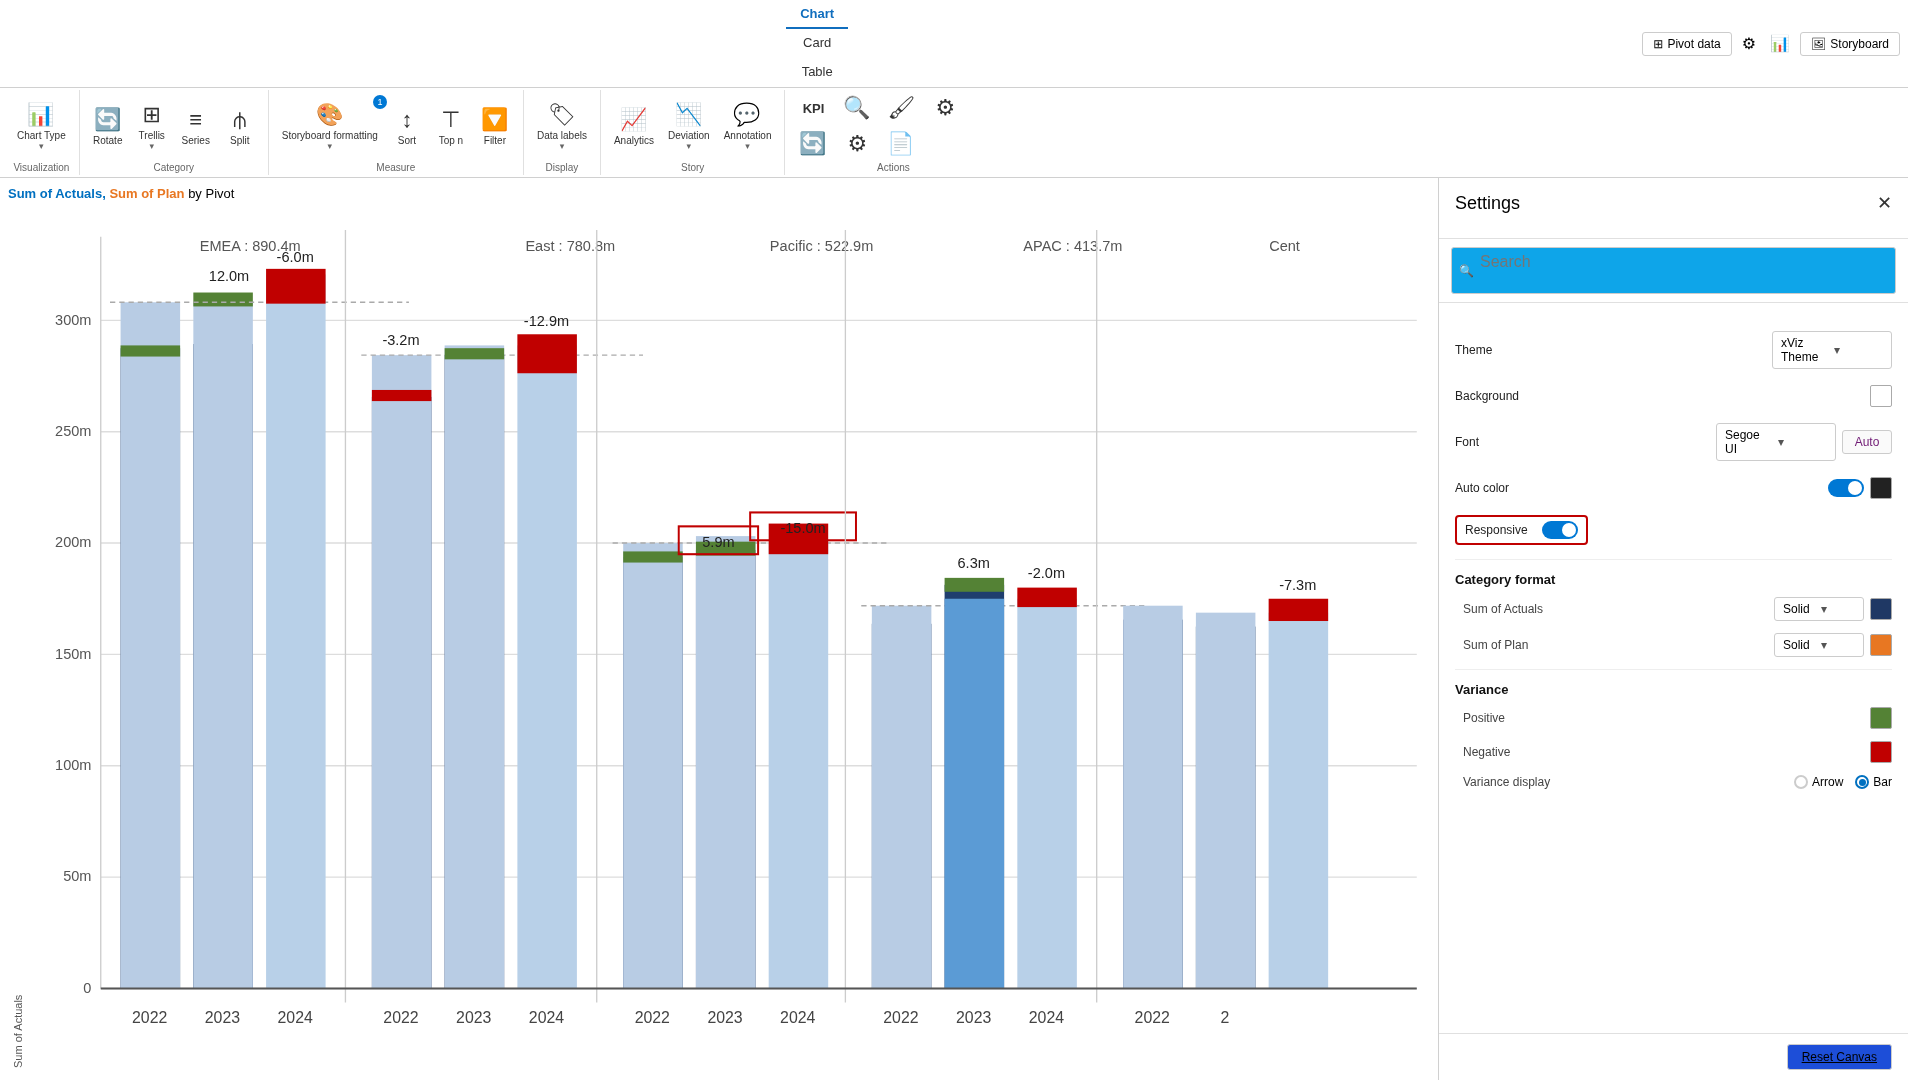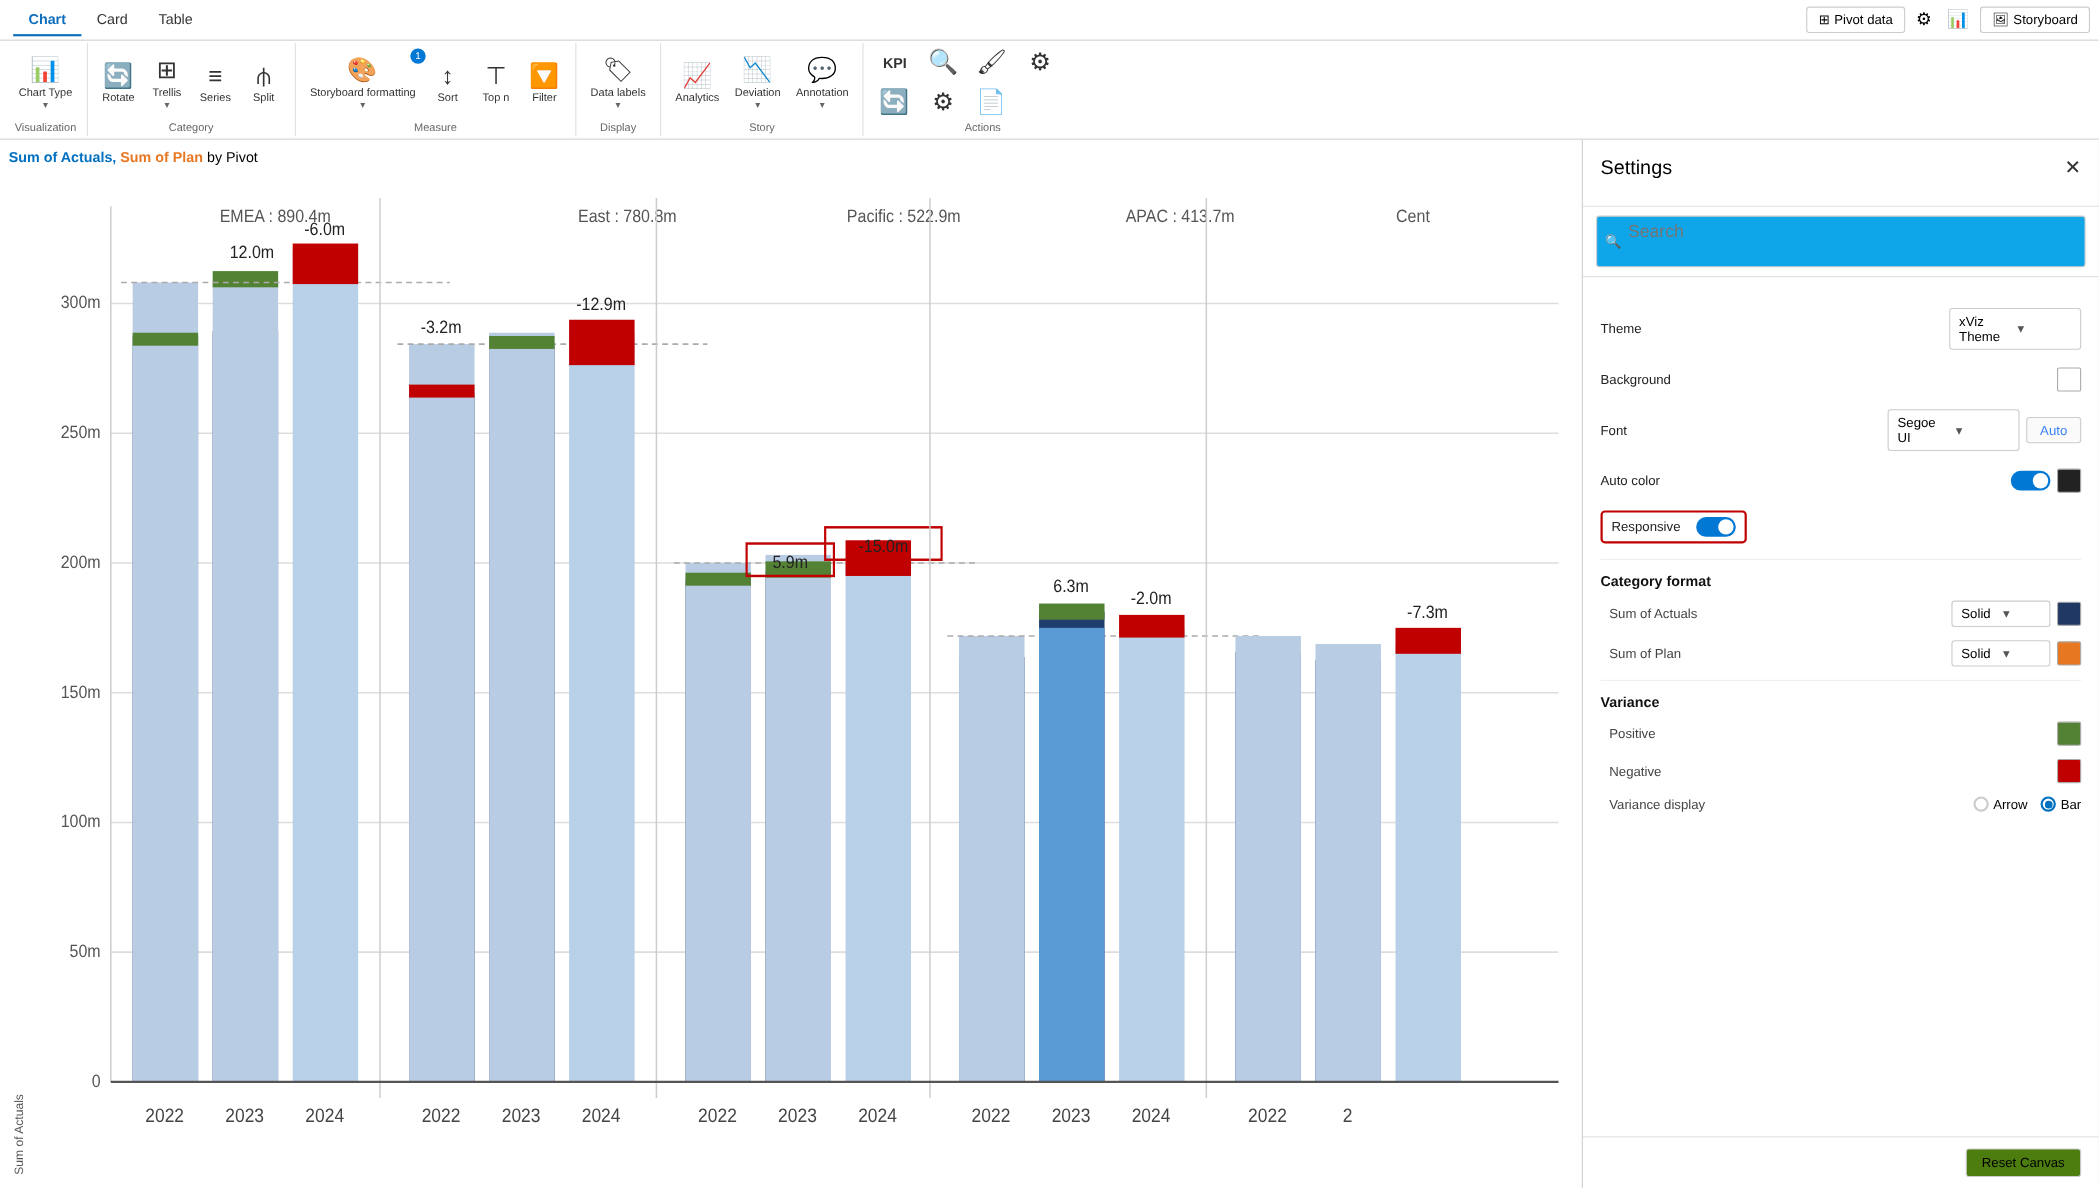--- a/index.html
+++ b/index.html
@@ -1,20 +1,20 @@
 <!DOCTYPE html>
 <html><head>
   <meta charset="utf-8">
   <style>
     * { box-sizing: border-box; margin: 0; padding: 0; }
     body { font-family: 'Segoe UI', sans-serif; font-size: 12px; background: #f3f3f3; display: flex; flex-direction: column; height: 1080px; width: 1908px; overflow: hidden; }
 
     
     .ribbon { background: #fff; border-bottom: 1px solid #d0d0d0; display: flex; flex-direction: column; }
-    .ribbon-tabs { display: flex; align-items: center; border-bottom: 1px solid #e0e0e0; padding: 0 12px; background: #fff; }
+    .ribbon-tabs { display: flex; align-items: center; border-bottom: 1px solid #e0e0e0; padding: 0 2px; background: #fff; flex-direction: column; }
     .ribbon-tab { padding: 6px 14px; font-size: 13px; cursor: pointer; border-bottom: 2px solid transparent; }
     .ribbon-tab.active { color: #106ebe; border-bottom: 2px solid #106ebe; font-weight: 600; }
     .ribbon-tab:not(.active) { color: #333; }
     .pivot-btn, .story-btn { display: flex; align-items: center; gap: 4px; padding: 4px 10px; border: 1px solid #ccc; border-radius: 3px; background: #fff; cursor: pointer; font-size: 12px; }
 
     .ribbon-content { display: flex; align-items: stretch; padding: 2px 4px; min-height: 80px; }
     .ribbon-group { display: flex; flex-direction: column; align-items: center; border-right: 1px solid #e0e0e0; padding: 2px 8px; min-width: 60px; }
     .ribbon-group-label { font-size: 10px; color: #666; margin-top: auto; padding-top: 2px; }
     .ribbon-group-items { display: flex; align-items: center; gap: 4px; flex: 1; }
     .ribbon-item { display: flex; flex-direction: column; align-items: center; padding: 3px 5px; cursor: pointer; border-radius: 3px; min-width: 40px; }
@@ -60,36 +60,36 @@
 
     .color-swatch { width: 22px; height: 22px; border: 1px solid #aaa; border-radius: 2px; cursor: pointer; flex-shrink: 0; }
     .color-swatch-green { background: #548235; }
     .color-swatch-red { background: #c00000; }
     .color-swatch-white { background: #fff; }
     .color-swatch-black { background: #222; }
 
     .toggle { width: 36px; height: 18px; background: #0078d4; border-radius: 9px; position: relative; cursor: pointer; flex-shrink: 0; }
     .toggle::after { content: ''; position: absolute; right: 2px; top: 2px; width: 14px; height: 14px; background: white; border-radius: 50%; }
 
-    .font-auto { padding: 4px 8px; border: 1px solid #ccc; border-radius: 3px; font-size: 12px; color: #3b82f6; min-width: 50px; text-align: center; background: #fafafa; }
+    .font-auto { padding: 4px 8px; border: 1px solid #ccc; border-radius: 3px; font-size: 12px; color: #701a75; min-width: 50px; text-align: center; background: #fafafa; }
 
     .section-title { font-size: 13px; font-weight: 600; color: #111; margin: 10px 0 10px; }
     .subsection-row { display: flex; align-items: center; margin-bottom: 12px; padding-left: 8px; }
     .subsection-label { flex: 1; font-size: 12px; color: #444; }
 
     .responsive-outlined { border: 2px solid #c00000; border-radius: 4px; padding: 4px 8px; display: flex; align-items: center; gap: 6px; }
 
     .radio-group { display: flex; align-items: center; gap: 12px; }
     .radio-item { display: flex; align-items: center; gap: 4px; font-size: 12px; cursor: pointer; }
     .radio-circle { width: 14px; height: 14px; border: 2px solid #ccc; border-radius: 50%; display: flex; align-items: center; justify-content: center; }
     .radio-circle.selected { border-color: #0070c0; }
     .radio-circle.selected::after { content: ''; width: 7px; height: 7px; background: #0070c0; border-radius: 50%; }
 
     .settings-footer { padding: 10px 16px; border-top: 1px solid #e0e0e0; display: flex; justify-content: flex-end; }
-    .reset-btn { padding: 5px 14px; border: 1px solid #ccc; border-radius: 3px; background: #4d7c0f; cursor: pointer; font-size: 12px; }
+    .reset-btn { padding: 5px 14px; border: 1px solid #ccc; border-radius: 3px; background: #1d4ed8; cursor: pointer; font-size: 12px; text-decoration: underline; }
 
     
     .settings-divider { border: none; border-top: 1px solid #eee; margin: 4px 0 12px; }
     .icon-placeholder { font-size: 22px; color: #333; }
   </style>
 </head>
 <body>
 
 <div class="ribbon">
 

